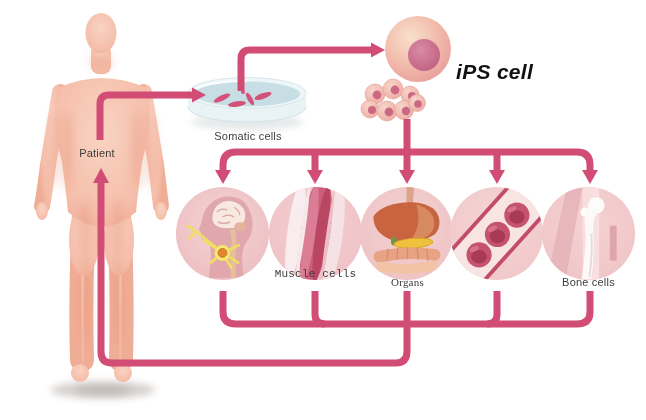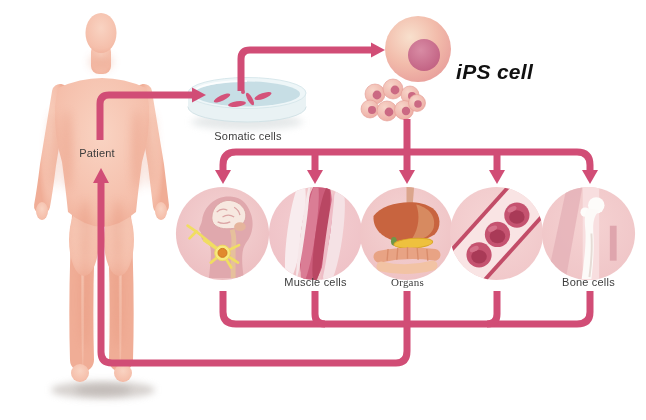--- a/index.html
+++ b/index.html
@@ -320,17 +320,17 @@
       <polygon class="ah" points="93,183 109,183 101,168"></polygon>
     </g>
   </svg>
 
   <div class="lbl" style="left:66px;top:147px;width:62px;">Patient</div>
 
   <div class="lbl" style="left:192px;top:130px;width:112px;">Somatic cells</div>
 
   <div class="title" style="left:456px;top:60px;">iPS cell</div>
 
-  <div class="lbl" style="left:267px;top:276px;width:97px;">Muscle cells</div>
+  <div class="lbl" style="left:267px;top:268px;width:97px;font-family:Liberation Mono, monospace;">Muscle cells</div>
   <div class="lbl" style="left:359px;top:276px;width:97px;font-family:Liberation Serif, serif;">Organs</div>
   <div class="lbl" style="left:540px;top:276px;width:97px;">Bone cells</div>
 
 </div>
 
 </body></html>

